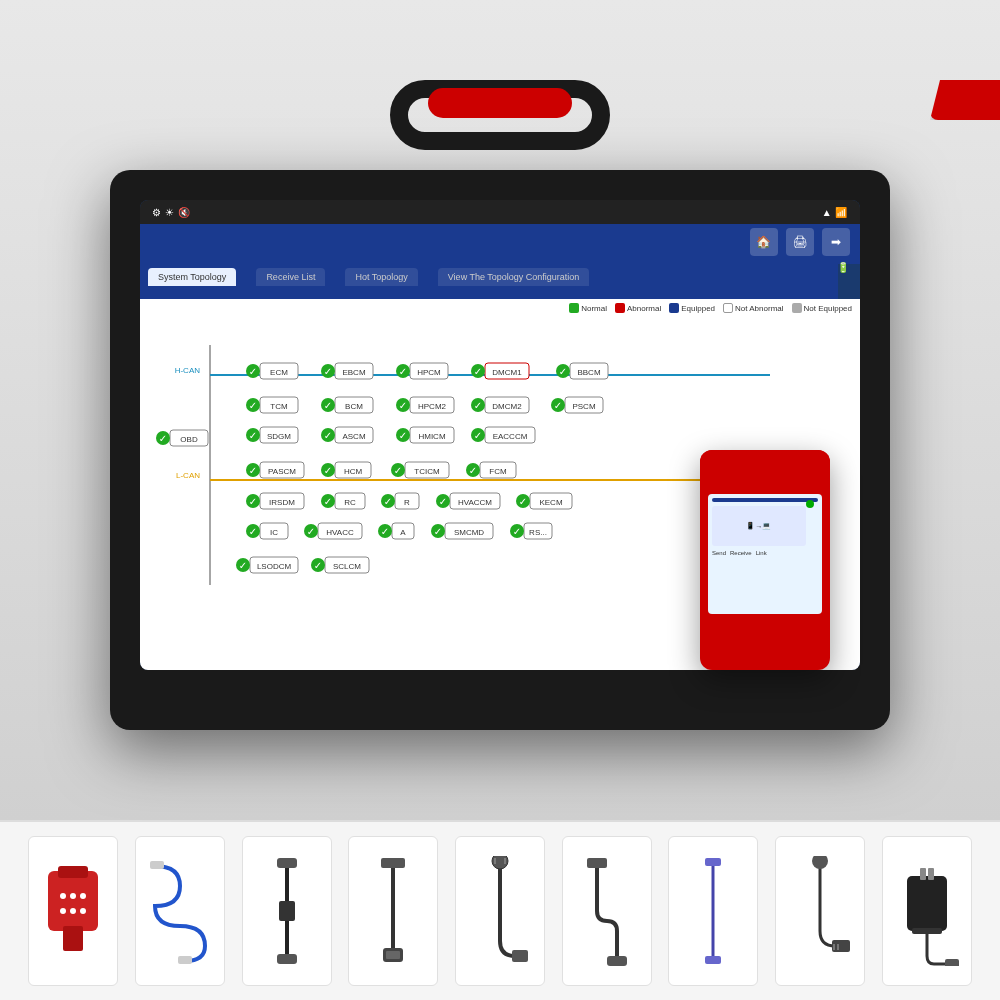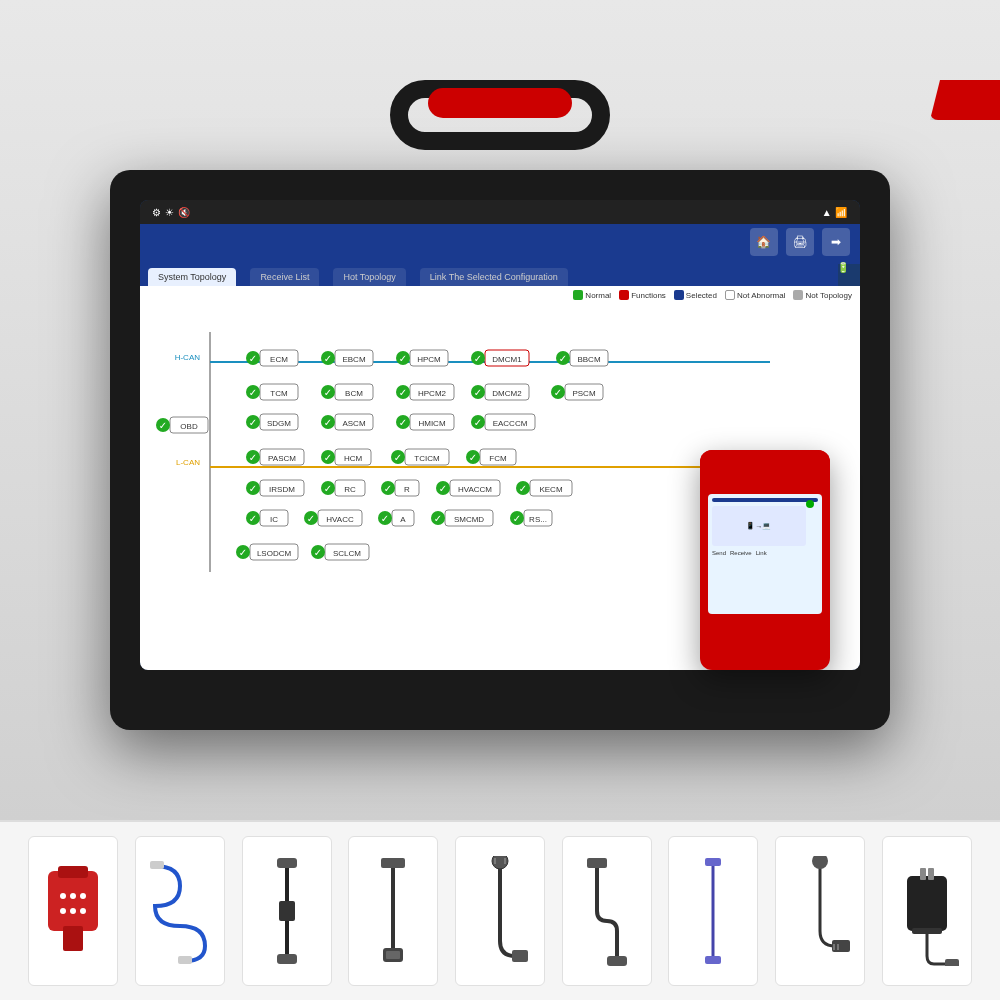--- a/index.html
+++ b/index.html
@@ -122,22 +122,22 @@
     .voltage {
       float: right;
       color: #f0a030;
       font-size: 10px;
     }
 
     
     .tabs {
       background: #1a3a8f;
       display: flex;
-      padding: 4px 8px 0;
-      gap: 14px;
+      padding: 4px 8px 13px;
+      gap: 20px;
     }
     .tab {
       padding: 4px 10px;
       font-size: 9px;
       color: #ccc;
       border-radius: 4px 4px 0 0;
       background: rgba(255,255,255,0.1);
       cursor: pointer;
     }
     .tab.active {
@@ -335,46 +335,46 @@
 
       <div class="breadcrumb">
         <span class="voltage">🔋 <span></span></span>
         <span></span>
       </div>
 
       <div class="tabs">
         <div class="tab active">System Topology</div>
         <div class="tab">Receive List</div>
         <div class="tab">Hot Topology</div>
-        <div class="tab">Link The Selected Configuration</div>
+        <div class="tab">View The Topology Configuration</div>
       </div>
 
       <div class="topology-area">
         <div class="support-text"></div>
 
         <div class="legend">
           <div class="legend-item">
               <div class="legend-dot" style="background:#22aa22;"></div>
               <span>Normal</span>
             </div>
           <div class="legend-item">
               <div class="legend-dot" style="background:#cc0000;"></div>
-              <span>Functions</span>
+              <span>Abnormal</span>
             </div>
           <div class="legend-item">
               <div class="legend-dot" style="background:#1a3a8f;"></div>
-              <span>Selected</span>
+              <span>Equipped</span>
             </div>
           <div class="legend-item">
               <div class="legend-dot" style="background:#fff;border:1px solid #999;"></div>
               <span>Not Abnormal</span>
             </div>
           <div class="legend-item">
               <div class="legend-dot" style="background:#aaa;"></div>
-              <span>Not Topology</span>
+              <span>Not Equipped</span>
             </div>
         </div>
 
         <svg width="680" height="300" style="position:absolute;top:16px;left:10px;">
 
           <line x1="60" y1="30" x2="60" y2="270" stroke="#888" stroke-width="1.5"></line>
 
           <line x1="60" y1="60" x2="620" y2="60" stroke="#1a8fbf" stroke-width="2"></line>
           <text x="50" y="58" font-size="8" fill="#1a8fbf" text-anchor="end">H-CAN</text>
 

